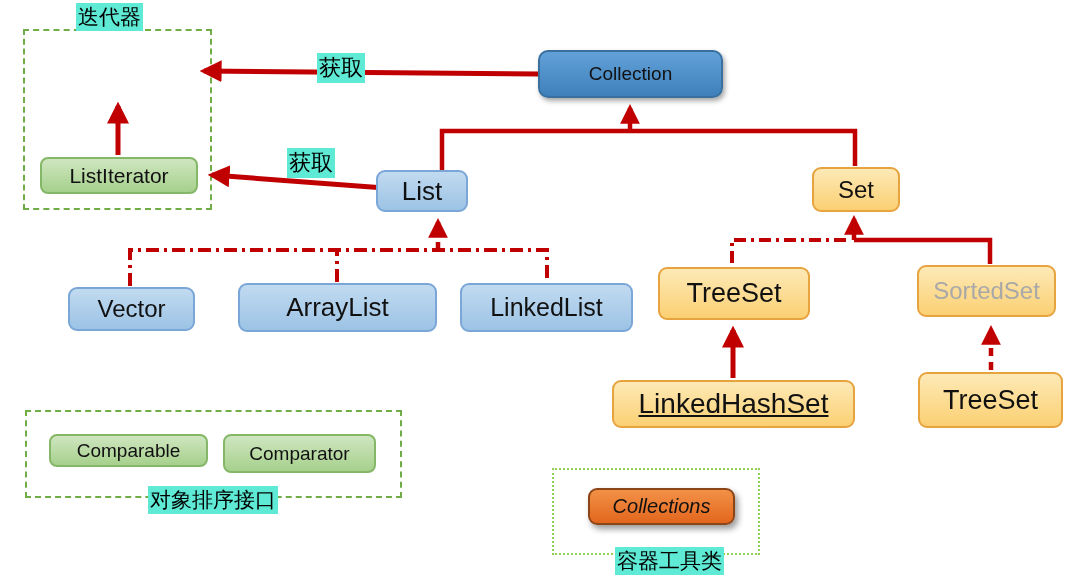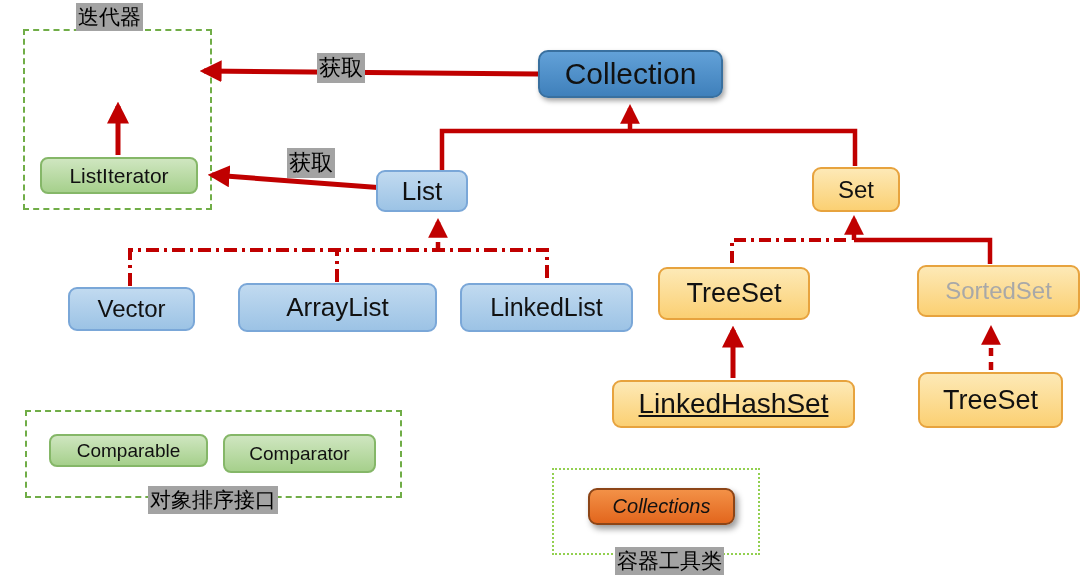--- a/index.html
+++ b/index.html
@@ -14,21 +14,21 @@
   .blue{background:linear-gradient(180deg,#c1daf0 0%,#9cc3e5 100%);
          border:2px solid #7aa7d8;border-radius:9px;}
   .yellow{background:linear-gradient(180deg,#fde9b6 0%,#fbd073 100%);
          border:2px solid #e7a33e;border-radius:9px;}
   .orange{background:linear-gradient(180deg,#f39147 0%,#e2661d 100%);
          border:2px solid #8c4517;border-radius:9px;box-shadow:3px 4px 6px rgba(0,0,0,.4);}
   .group{position:absolute;box-sizing:border-box;z-index:1;}
   .g-dashed{border:2px dashed #70ad47;}
   .g-dotted{border:2px dotted #92d050;}
   .cn{position:absolute;font-family:"Liberation Serif","DejaVu Serif",serif;color:#000;
-      z-index:4;background:#a3a3a3;padding:0 2px;white-space:nowrap;}
+      z-index:4;background:#5eead4;padding:0 2px;white-space:nowrap;}
   svg.wires{position:absolute;left:0;top:0;z-index:2;}
   .gray-text{color:#a8a8a8;}
 </style>
 </head>
 <body>
 
 <div id="canvas">
 
   <svg class="wires" width="1080" height="586">
     <defs>
@@ -55,27 +55,27 @@
   <div class="group g-dashed" style="left:25px;top:410px;width:377px;height:88px;"></div>
   <div class="group g-dotted" style="left:552px;top:468px;width:208px;height:87px;"></div>
 
   <div class="cn" style="left:76px;top:3px;font-size:21px;">迭代器</div>
   <div class="cn" style="left:317px;top:53px;font-size:22px;">获取</div>
   <div class="cn" style="left:287px;top:148px;font-size:22px;">获取</div>
   <div class="cn" style="left:148px;top:486px;font-size:21px;">对象排序接口</div>
   <div class="cn" style="left:615px;top:547px;font-size:21px;">容器工具类</div>
 
   <div class="node green" style="left:40px;top:157px;width:158px;height:37px;font-size:21px;border-radius:8px;">ListIterator</div>
-  <div class="node blue-dark" style="left:538px;top:50px;width:185px;height:48px;font-size:30px;">Collection</div>
+  <div class="node blue-dark" style="left:538px;top:50px;width:185px;height:48px;font-size:19px;">Collection</div>
   <div class="node blue" style="left:376px;top:170px;width:92px;height:42px;font-size:26px;">List</div>
   <div class="node yellow" style="left:812px;top:167px;width:88px;height:45px;font-size:24px;">Set</div>
   <div class="node blue" style="left:238px;top:283px;width:199px;height:49px;font-size:26px;">ArrayList</div>
   <div class="node blue" style="left:68px;top:287px;width:127px;height:44px;font-size:24px;">Vector</div>
   <div class="node blue" style="left:460px;top:283px;width:173px;height:49px;font-size:25px;">LinkedList</div>
   <div class="node yellow" style="left:658px;top:267px;width:152px;height:53px;font-size:27px;">TreeSet</div>
-  <div class="node yellow gray-text" style="left:917px;top:265px;width:163px;height:52px;font-size:24px;">SortedSet</div>
+  <div class="node yellow gray-text" style="left:917px;top:265px;width:139px;height:52px;font-size:24px;">SortedSet</div>
   <div class="node yellow" style="left:612px;top:380px;width:243px;height:48px;font-size:28px;text-decoration:underline;">LinkedHashSet</div>
   <div class="node yellow" style="left:918px;top:372px;width:145px;height:56px;font-size:27px;">TreeSet</div>
   <div class="node green" style="left:49px;top:434px;width:159px;height:33px;font-size:19px;border-radius:8px;">Comparable</div>
   <div class="node green" style="left:223px;top:434px;width:153px;height:39px;font-size:19px;border-radius:8px;">Comparator</div>
   <div class="node orange" style="left:588px;top:488px;width:147px;height:37px;font-size:20px;font-style:italic;">Collections</div>
 
 </div>
 
 </body></html>

